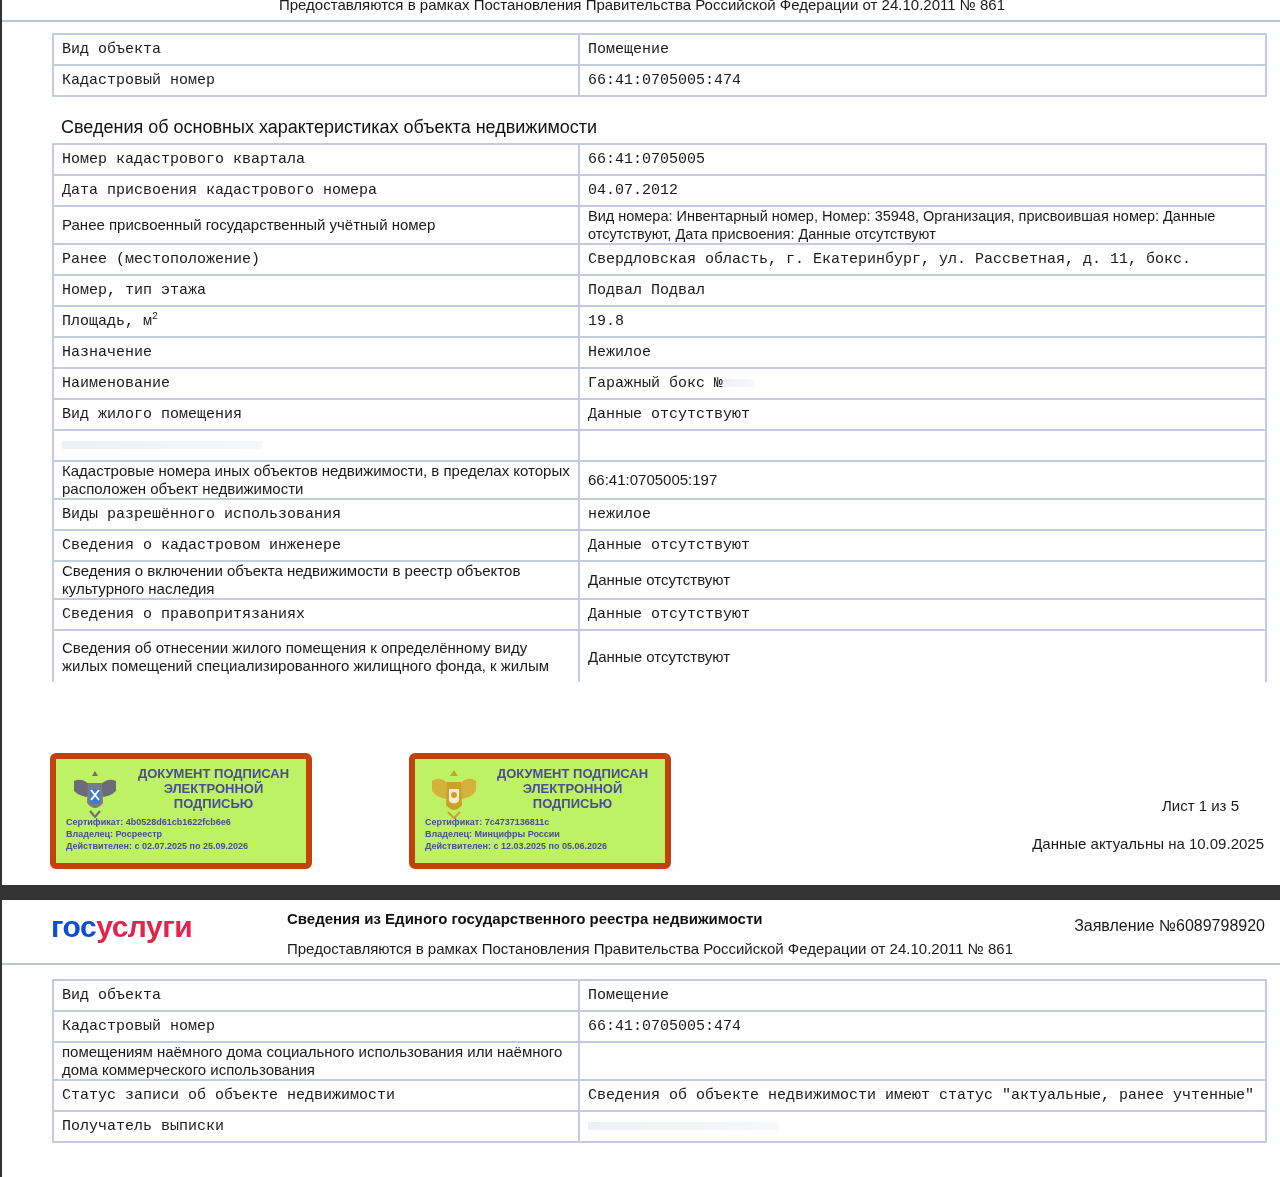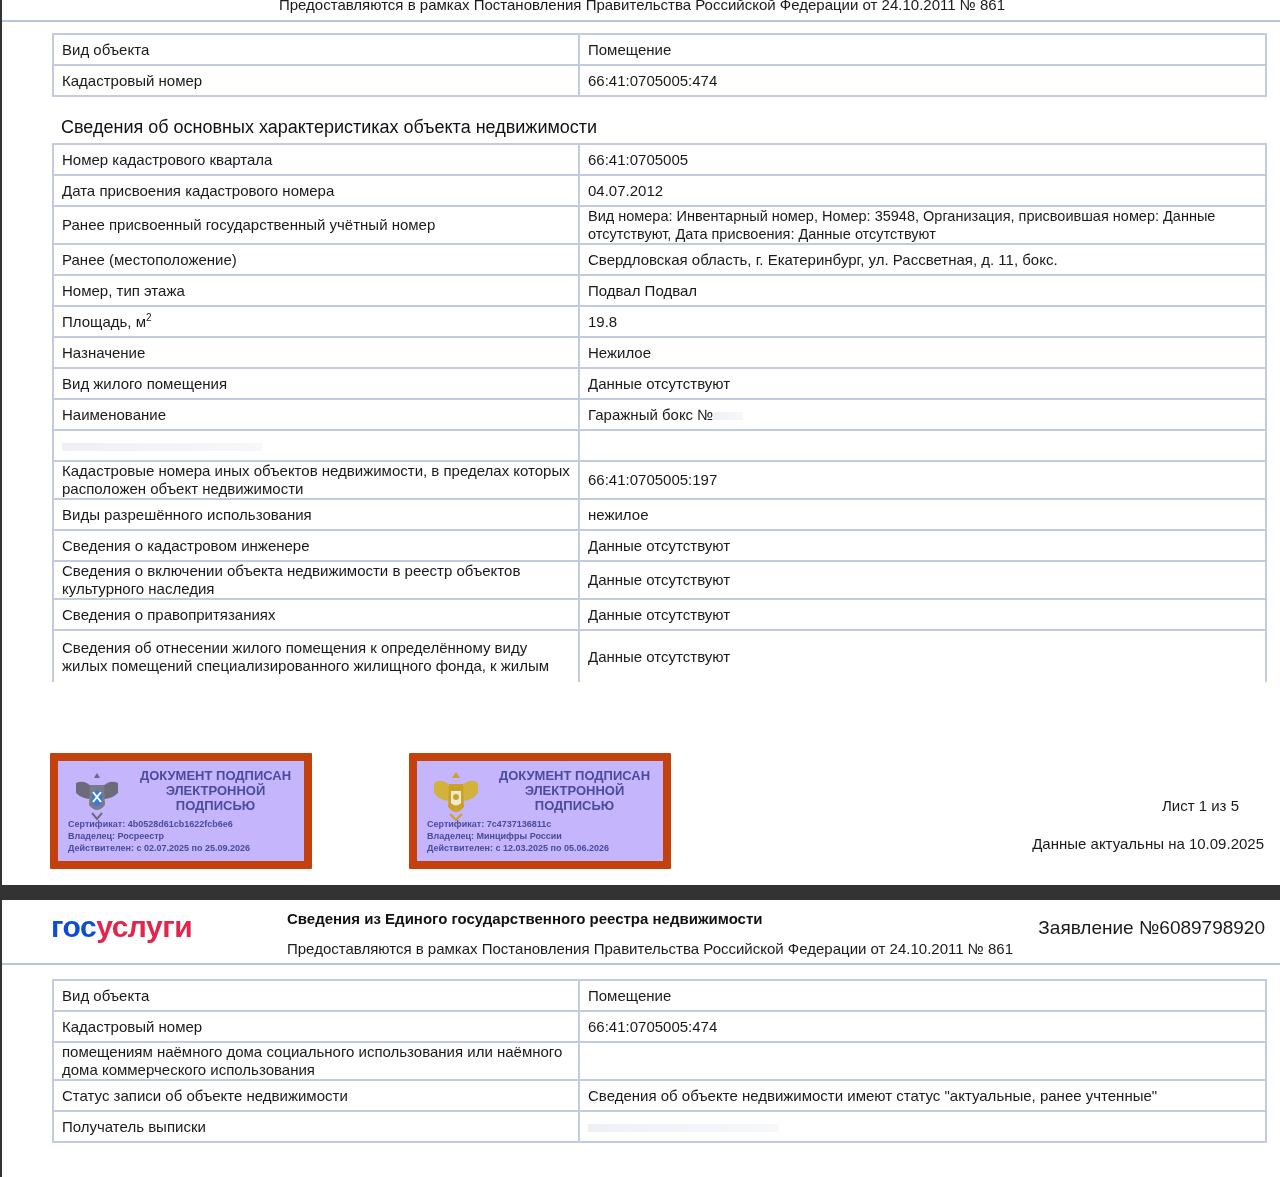--- a/index.html
+++ b/index.html
@@ -11,41 +11,41 @@
   .page2 { top: 900px; height: 277px; }
 
   .divider-band { position: absolute; left: 0; top: 885px; width: 1280px; height: 15px; background: #333333; }
 
   .subtitle-top { position: absolute; top: -4px; left: 0; width: 1280px; text-align: center; font-size: 15px; color: #1a1a1a; }
   .hdr-line { position: absolute; left: 0; width: 1280px; height: 2px; background: #b9c4d6; }
 
   table.kv { position: absolute; left: 50px; width: 1215px; border-collapse: collapse; font-size: 15px; }
   table.kv td { border: 2px solid #c3cbe0; padding: 0 8px; vertical-align: middle; line-height: 18px; }
   table.kv td.k { width: 526px; }
-  table.kv tr.h31 td { height: 31px; }
+  table.kv tr.h31 td { height: 31px; font-family: Liberation Mono, monospace; }
   table.kv tr.h38 td { height: 38px; }
 
   .section-title { position: absolute; left: 59px; top: 117px; font-size: 18px; font-weight: normal; color: #111; }
 
   sup { font-size: 10px; line-height: 0; }
 
-  .stamp { position: absolute; width: 262px; height: 116px; border: 8px solid #c2410c; border-radius: 1px; background: #c4b5fd; }
+  .stamp { position: absolute; width: 262px; height: 116px; border: 6px solid #c2410c; border-radius: 6px; background: #bef264; }
   .stamp .emblem { position: absolute; left: 14px; top: 8px; width: 50px; height: 52px; }
   .stamp .stamp-title { position: absolute; left: 70px; top: 7px; width: 175px; text-align: center; font-size: 13px; font-weight: bold; color: #4a4b9a; line-height: 15px; }
   .stamp .stamp-info { position: absolute; left: 10px; top: 57px; font-size: 9px; font-weight: bold; color: #4a4b9a; line-height: 12px; }
 
   .sheet { position: absolute; right: 41px; top: 797px; font-size: 15px; }
   .actual { position: absolute; right: 16px; top: 835px; font-size: 15px; }
 
   .logo { position: absolute; left: 49px; top: 10px; font-size: 30px; font-weight: bold; letter-spacing: -0.5px; }
   .logo .gos { color: #0d4cd3; }
   .logo .uslugi { color: #e3244b; }
   .doc-title { position: absolute; left: 285px; top: 10px; font-size: 15px; font-weight: bold; color: #111; }
   .doc-sub { position: absolute; left: 285px; top: 40px; font-size: 15px; color: #1a1a1a; }
-  .app-no { position: absolute; right: 15px; top: 17px; font-size: 19px; color: #1a1a1a; }
+  .app-no { position: absolute; right: 15px; top: 17px; font-size: 16px; color: #1a1a1a; }
 
   .redact { display: inline-block; width: 70px; height: 8px; background: linear-gradient(90deg, #eef0f4, #f7f8fa); vertical-align: middle; }
 </style>
 </head>
 <body>
 
 <div class="page page1">
   <div class="subtitle-top">Предоставляются в рамках Постановления Правительства Российской Федерации от 24.10.2011 № 861</div>
   <div class="hdr-line" style="top:20px;"></div>
 
@@ -88,26 +88,26 @@
     </tr>
     <tr class="h31">
       <td class="k"><span>Площадь, м</span><sup>2</sup></td>
       <td>19.8</td>
     </tr>
     <tr class="h31">
       <td class="k">Назначение</td>
       <td>Нежилое</td>
     </tr>
     <tr class="h31">
-      <td class="k">Вид жилого помещения</td>
-      <td>Данные отсутствуют</td>
-    </tr>
-    <tr class="h31">
       <td class="k">Наименование</td>
       <td><span>Гаражный бокс №</span><span class="redact" style="width:30px;"></span></td>
+    </tr>
+    <tr class="h31">
+      <td class="k">Вид жилого помещения</td>
+      <td>Данные отсутствуют</td>
     </tr>
     <tr class="h31">
       <td class="k"><span class="redact" style="width:200px;"></span></td>
       <td></td>
     </tr>
     <tr class="h38">
       <td class="k">Кадастровые номера иных объектов недвижимости, в пределах которых расположен объект недвижимости</td>
       <td>66:41:0705005:197</td>
     </tr>
     <tr class="h31">

